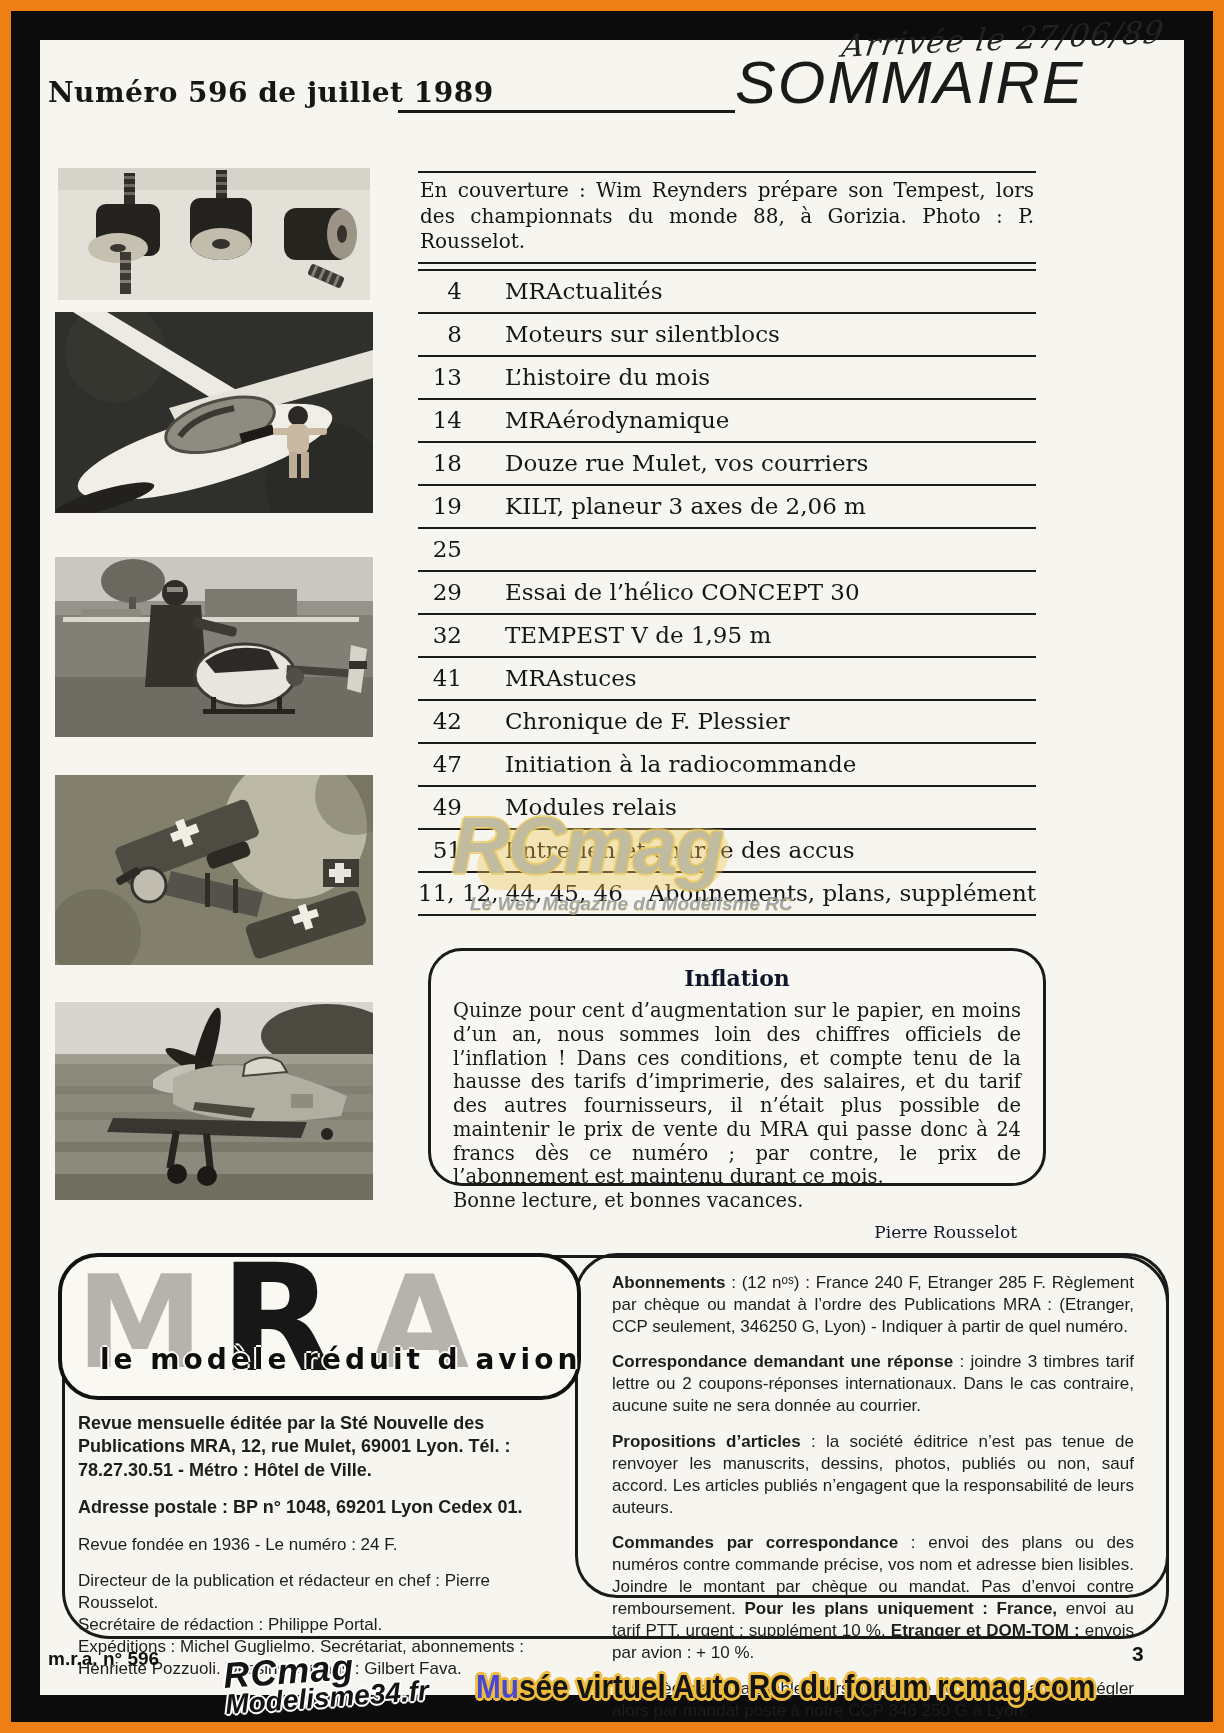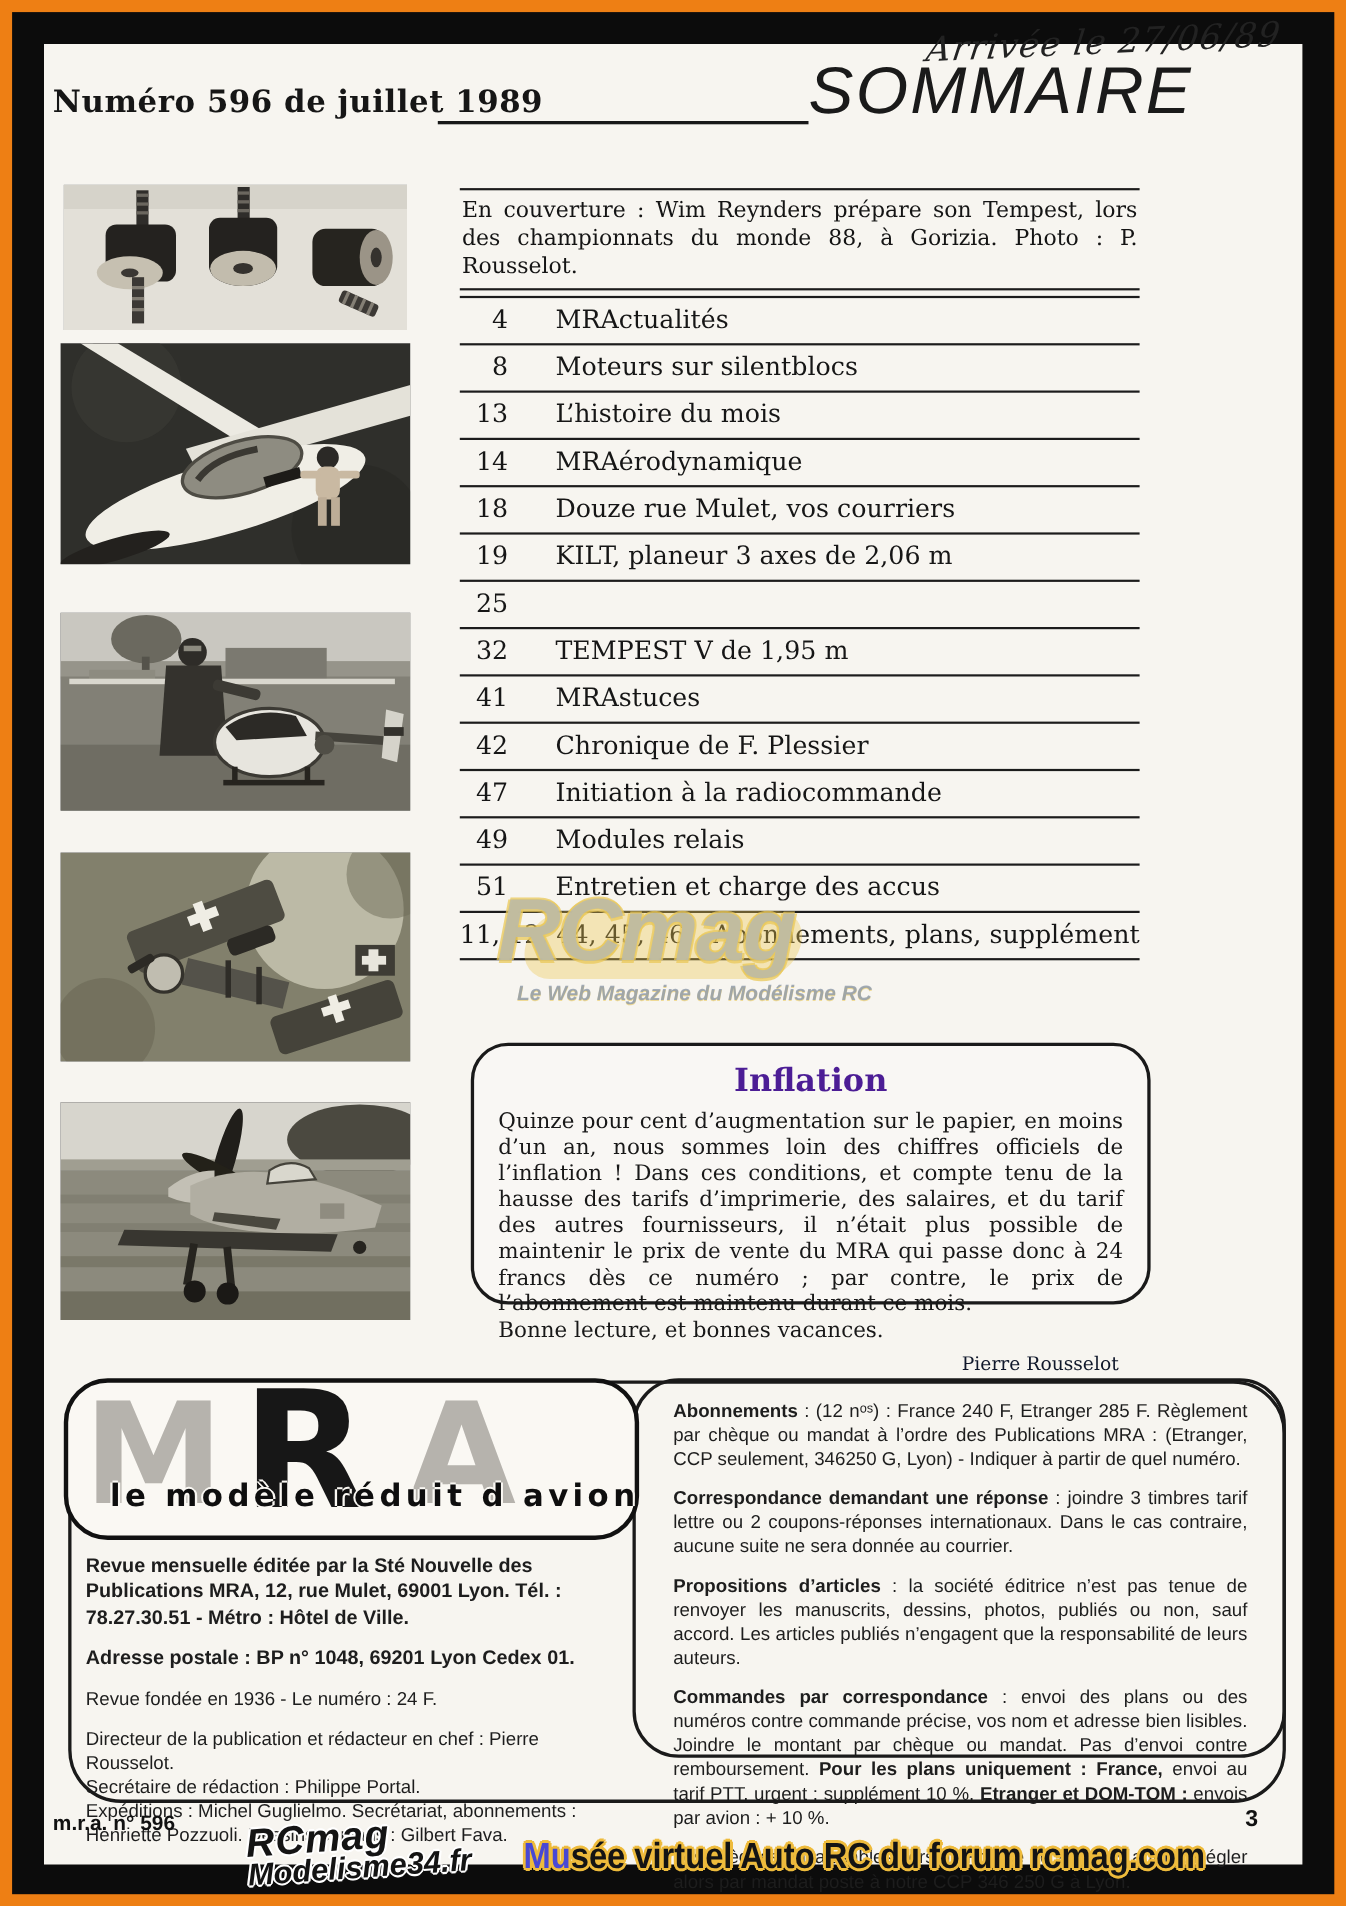--- a/index.html
+++ b/index.html
@@ -38,21 +38,21 @@
   .wm-text{left:452px;top:800px;font-size:80px;font-weight:bold;font-style:italic;
     color:rgba(168,180,202,0.62);letter-spacing:-2px;
     text-shadow:-2px 0 rgba(233,200,90,.75),2px 0 rgba(233,200,90,.75),
                 0 -2px rgba(233,200,90,.75),0 2px rgba(233,200,90,.75);}
   .wm-sub{left:470px;top:893px;font-size:19px;font-weight:bold;font-style:italic;
     color:rgba(140,152,170,0.8);text-shadow:0 1px rgba(233,200,90,.6);white-space:nowrap;}
 
   
   .inflation{left:428px;top:948px;width:612px;height:232px;border:3px solid #1a1a1a;
     border-radius:34px;background:rgba(255,255,255,0.25);font-family:"DejaVu Serif",serif;}
-  .inflation h2{margin:14px 0 8px 0;text-align:center;font-size:29px;font-weight:bold;color:#4c1d95;}
+  .inflation h2{margin:14px 0 8px 0;text-align:center;font-size:22px;font-weight:bold;color:#0f172a;}
   .inflation .body{margin:0 22px;font-size:19.5px;line-height:1.22;text-align:justify;color:#181818;}
   .inflation .closing{margin:0 22px;font-size:19.5px;line-height:1.25;color:#181818;}
   .inflation .sig{margin:8px 26px 0 0;text-align:right;font-size:17px;font-weight:normal;color:#0f172a;}
 
   
   .outer-box{left:62px;top:1255px;width:1101px;height:378px;border:3px solid #1a1a1a;border-radius:48px;}
   .sub-box{left:575px;top:1253px;width:588px;height:339px;border:3px solid #1a1a1a;border-radius:42px;}
   .logo-box{left:58px;top:1253px;width:515px;height:139px;border:4px solid #111;
     border-radius:40px;background:#faf8f3;}
   .logo-letter{position:absolute;font-family:"DejaVu Sans",sans-serif;font-weight:800;line-height:1;}
@@ -272,20 +272,24 @@
       <span class="toc-title">Douze rue Mulet, vos courriers</span>
     </div>
         <div class="toc-row">
       <span class="toc-page">19</span>
       <span class="toc-title">KILT, planeur 3 axes de 2,06 m</span>
     </div>
         <div class="toc-row">
       <span class="toc-page">25</span>
     </div>
         <div class="toc-row">
+      <span class="toc-page">29</span>
+      <span class="toc-title">Essai de l’hélico CONCEPT 30</span>
+    </div>
+        <div class="toc-row">
       <span class="toc-page">32</span>
       <span class="toc-title">TEMPEST V de 1,95 m</span>
     </div>
         <div class="toc-row">
       <span class="toc-page">41</span>
       <span class="toc-title">MRAstuces</span>
     </div>
         <div class="toc-row">
       <span class="toc-page">42</span>
       <span class="toc-title">Chronique de F. Plessier</span>

